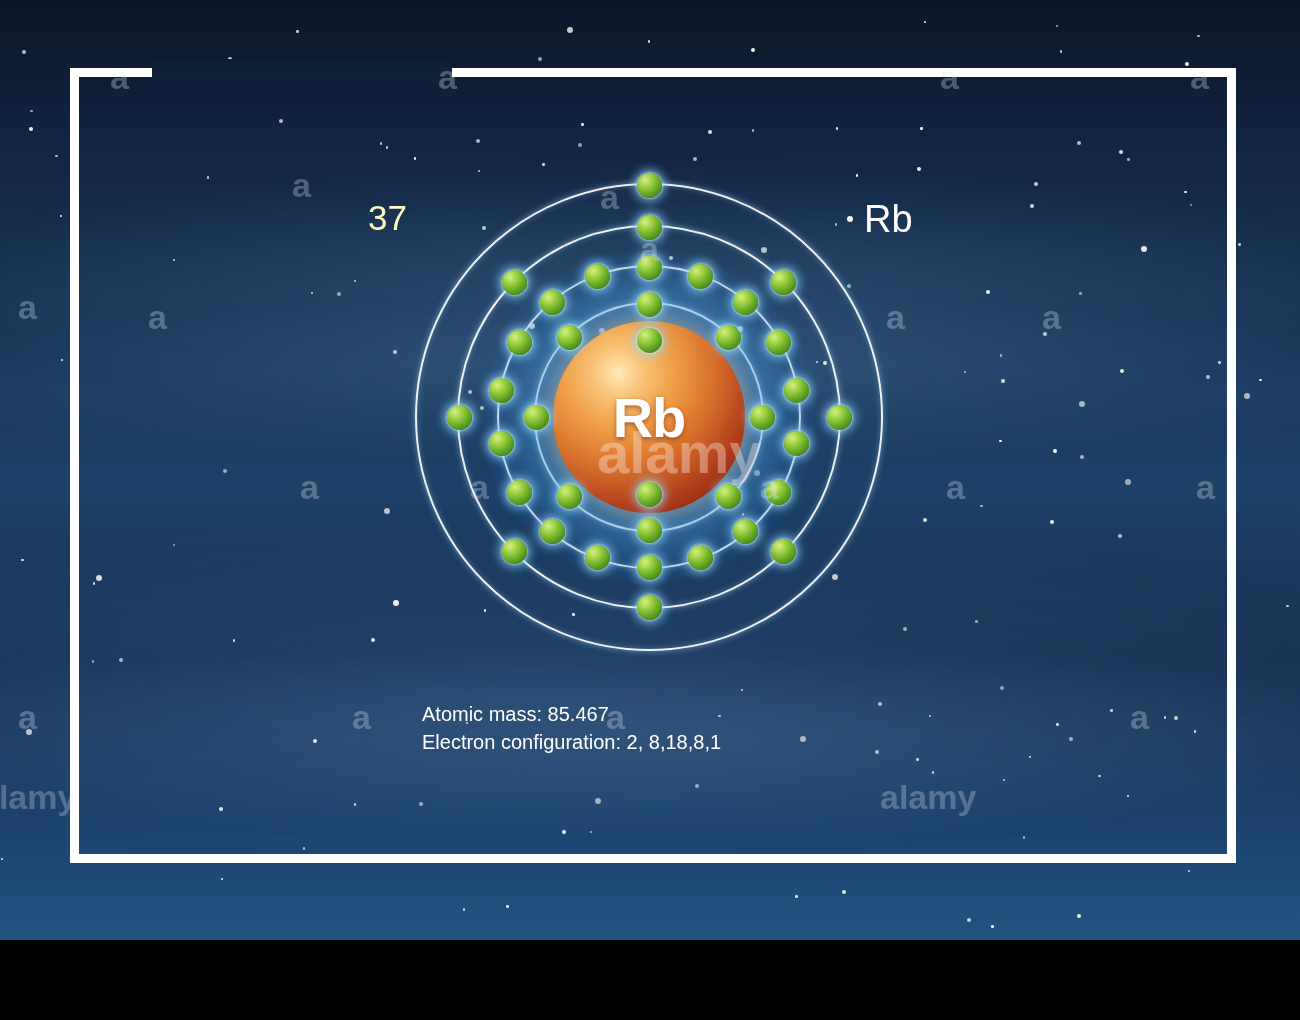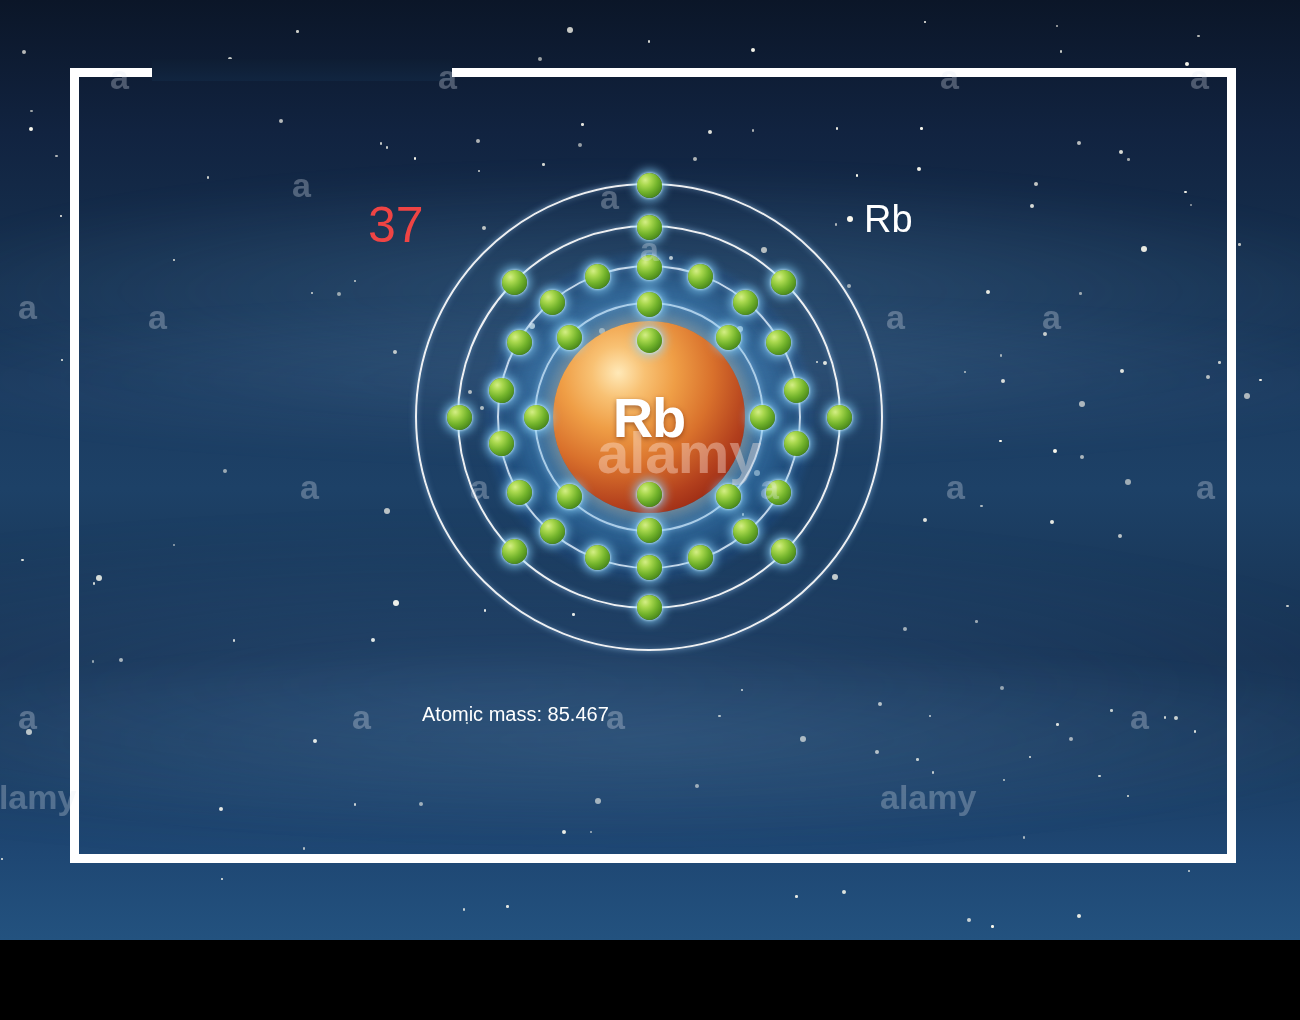--- a/index.html
+++ b/index.html
@@ -99,21 +99,21 @@
   }
   .electron{
     position:absolute;width:25px;height:25px;border-radius:50%;
     margin-left:-12.5px;margin-top:-12.5px;
     background:radial-gradient(circle at 33% 28%,
        #d4ee86 0%, #a9d84e 22%, #72b32b 50%, #4b8a1c 76%, #336a12 100%);
     box-shadow:0 0 9px 4px rgba(140,215,255,.62), 0 0 2px 1px rgba(255,255,255,.55);
   }
 
   
-  #num-label{position:absolute;left:368px;top:200px;color:#ef4444;font-size:50px;line-height:1;}
+  #num-label{position:absolute;left:368px;top:200px;color:#fef9c3;font-size:35px;line-height:1;}
   #sym-label{position:absolute;left:864px;top:200px;color:#fff;font-size:38px;line-height:1;}
 
   
   #caption{position:absolute;left:422px;top:700px;color:#fff;}
   #caption div{font-size:20px;line-height:1.42;white-space:nowrap;}
 
   
   #wm{position:absolute;left:0;top:0;width:1300px;height:940px;pointer-events:none;}
   .wmA{position:absolute;color:rgba(225,232,242,.30);font-size:34px;font-weight:bold;line-height:1;}
   .wmWord{position:absolute;color:rgba(225,232,242,.28);font-size:34px;font-weight:bold;line-height:1;}
@@ -338,20 +338,21 @@
         <div class="electron" style="left: 256px; top: 446px;"></div>
         <div class="electron" style="left: 121.65px; top: 390.35px;"></div>
         <div class="electron" style="left: 66px; top: 256px;"></div>
         <div class="electron" style="left: 121.65px; top: 121.65px;"></div>
         <div class="electron" style="left: 256px; top: 24px;"></div>
       </div>
   </div>
 
   <div id="caption">
     <div>Atomic mass:  85.467</div>
+    <div>Electron configuration:  2, 8,18,8,1</div>
   </div>
 
   <div id="wm">
       <div class="wmA" style="left: 18px; top: 290px;">a</div>
       <div class="wmA" style="left: 148px; top: 300px;">a</div>
       <div class="wmA" style="left: 292px; top: 168px;">a</div>
       <div class="wmA" style="left: 300px; top: 470px;">a</div>
       <div class="wmA" style="left: 352px; top: 700px;">a</div>
       <div class="wmA" style="left: 438px; top: 60px;">a</div>
       <div class="wmA" style="left: 600px; top: 180px;">a</div>

